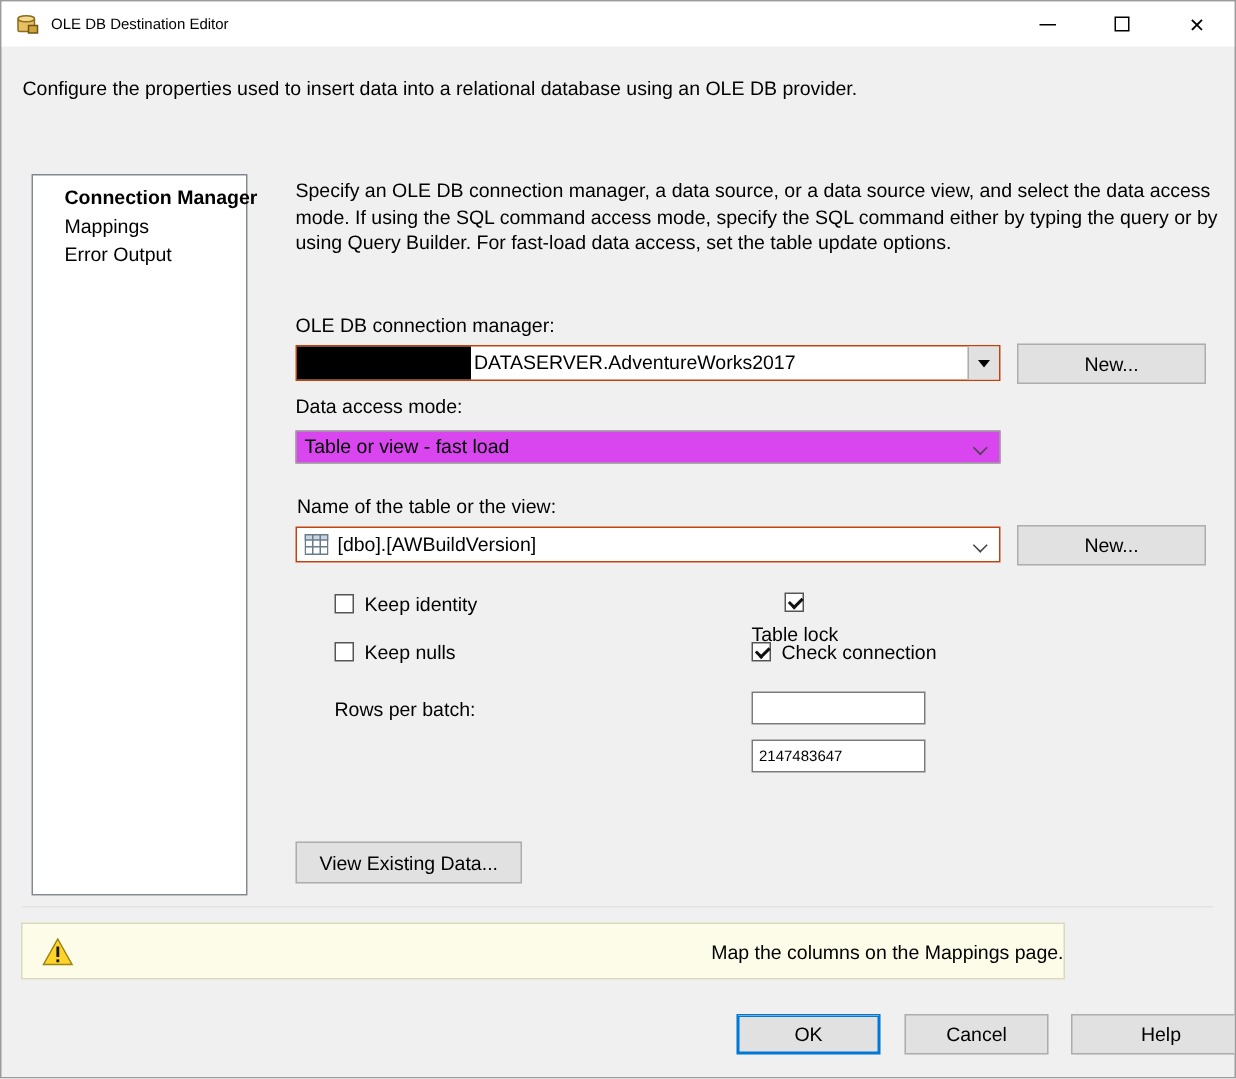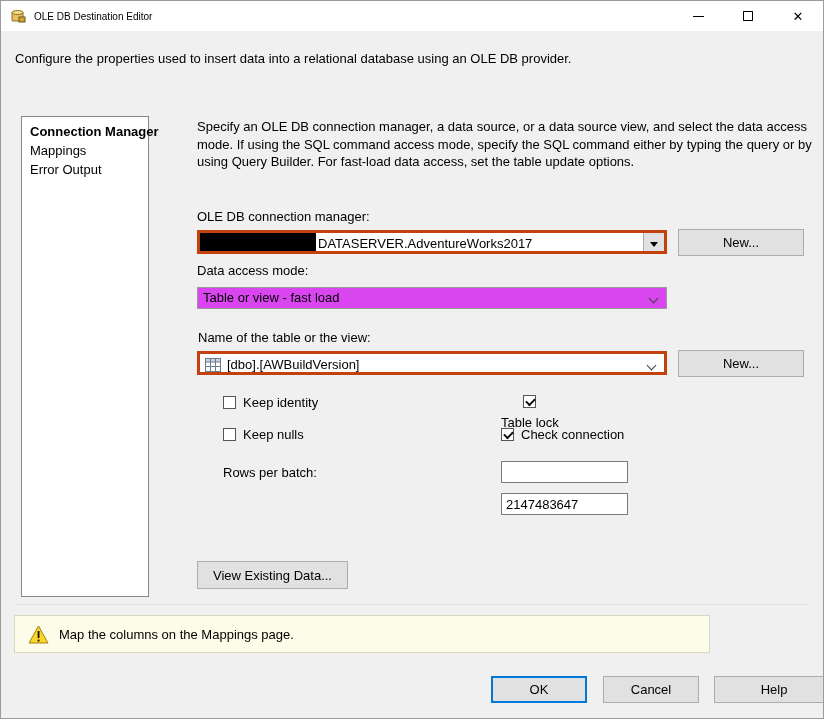--- a/index.html
+++ b/index.html
@@ -22,39 +22,39 @@
   .title-btn { width: 50px; height: 30px; display: flex; align-items: center; justify-content: center; cursor: default; }
   .glyph-min { width: 11px; height: 1px; background: #000; }
   .glyph-max { width: 10px; height: 10px; border: 1px solid #000; }
   .glyph-close { font-size: 13px; line-height: 1; }
 
   
   .dialog-desc { position: absolute; left: 14px; top: 50px; width: 790px; }
 
   
   .nav-list {
-    position: absolute; left: 20px; top: 115px; width: 128px; height: 481px;
-    background: #fff; border: 1px solid #828790; padding: 5px 0;
+    position: absolute; left: 20px; top: 115px; width: 144px; height: 481px;
+    background: #fff; border: 1px solid #828790; padding: 5px 13px;
   }
   .nav-item { padding: 2px 8px; white-space: nowrap; cursor: default; }
   .nav-item.selected { font-weight: bold; }
 
   
   .instructions { position: absolute; left: 196px; top: 117px; width: 616px; line-height: 1.36; }
 
   .lbl { position: absolute; white-space: nowrap; }
   .lbl-conn  { left: 196px; top: 208px; }
   .lbl-mode  { left: 196px; top: 262px; }
   .lbl-table { left: 197px; top: 329px; }
   .lbl-rows  { left: 222px; top: 464px; }
   .lbl-max   { left: 222px; top: 497px; }
 
   .combo {
     position: absolute; height: 24px; background: #fff;
-    border: 3px solid #c2410c; cursor: default;
+    border: 1px solid #c2410c; cursor: default;
   }
   .combo .combo-text { position: absolute; left: 5px; top: 0; line-height: 22px; white-space: nowrap; }
   .combo-conn { left: 196px; top: 229px; width: 470px; }
   .combo-conn .redacted { position: absolute; left: 0; top: 0; bottom: 0; width: 116px; background: #000; }
   .combo-conn .combo-text { left: 118px; }
   .drop-btn {
     position: absolute; right: 0; top: 0; bottom: 0; width: 21px;
     background: #e1e1e1; border-left: 1px solid #adadad;
   }
   .drop-btn::after {
@@ -89,33 +89,33 @@
   .checkbox {
     width: 13px; height: 13px; background: #fff; border: 1px solid #555;
     position: relative; flex: 0 0 auto;
   }
   .checkbox.checked::after {
     content: ""; position: absolute; left: 2px; top: 2px; width: 7px; height: 4px;
     border-left: 2px solid #111; border-bottom: 2px solid #111; transform: rotate(-45deg);
   }
 
   .textbox {
-    position: absolute; width: 127px; height: 22px; background: #fff;
+    position: absolute; width: 116px; height: 22px; background: #fff;
     border: 1px solid #7a7a7a; font-family: "Liberation Sans", sans-serif;
-    font-size: 13px; padding: 0 4px;
+    font-size: 10px; padding: 0 4px;
   }
   .tb-rows { left: 500px; top: 460px; }
   .tb-max  { left: 500px; top: 492px; }
 
   .separator { position: absolute; left: 14px; right: 14px; top: 603px; height: 1px; background: #e2e2e2; }
 
   
   .warning-panel {
     position: absolute; left: 13px; top: 614px; width: 696px; height: 38px;
-    background: #fcfce9; border: 1px solid #d9d9c0; display: flex; align-items: center;
+    background: #fcfce9; border: 1px solid #d9d9c0; display: flex; align-items: center; justify-content: space-between;
   }
   .warning-panel .warn-icon { margin-left: 13px; flex: 0 0 auto; }
   .warning-panel .warn-text { margin-left: 10px; }
 
   
   .btn-ok     { left: 490px; top: 675px; width: 96px; height: 27px; border: 1px solid #0078d7; box-shadow: inset 0 0 0 1px #0078d7; }
   .btn-cancel { left: 602px; top: 675px; width: 96px; height: 27px; }
   .btn-help   { left: 713px; top: 675px; width: 120px; height: 27px; }
 </style>
 </head>

